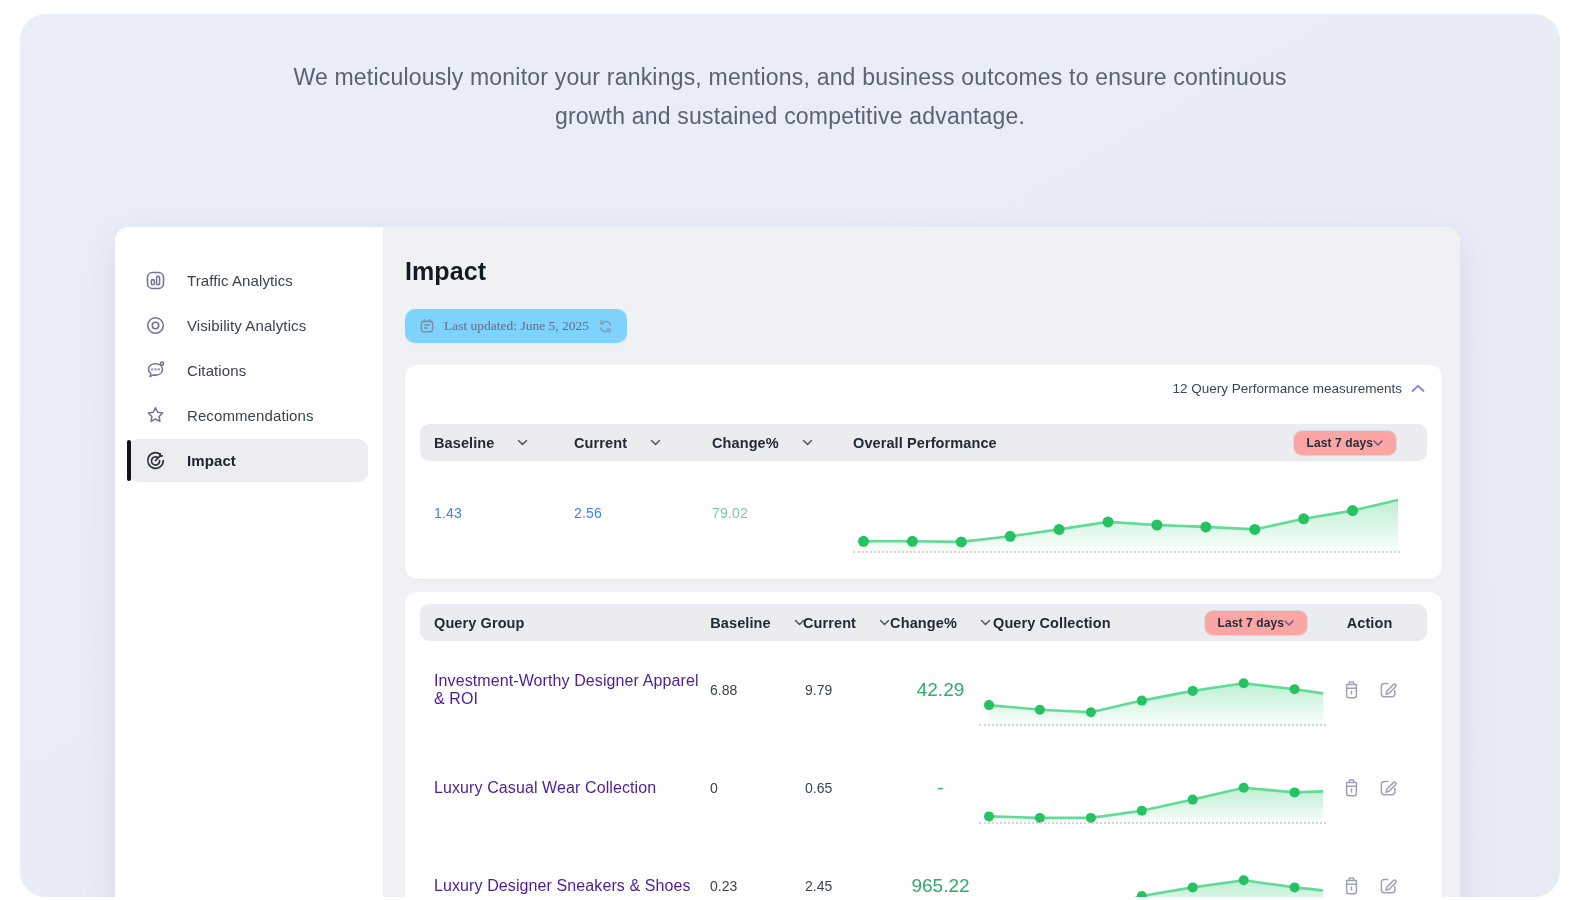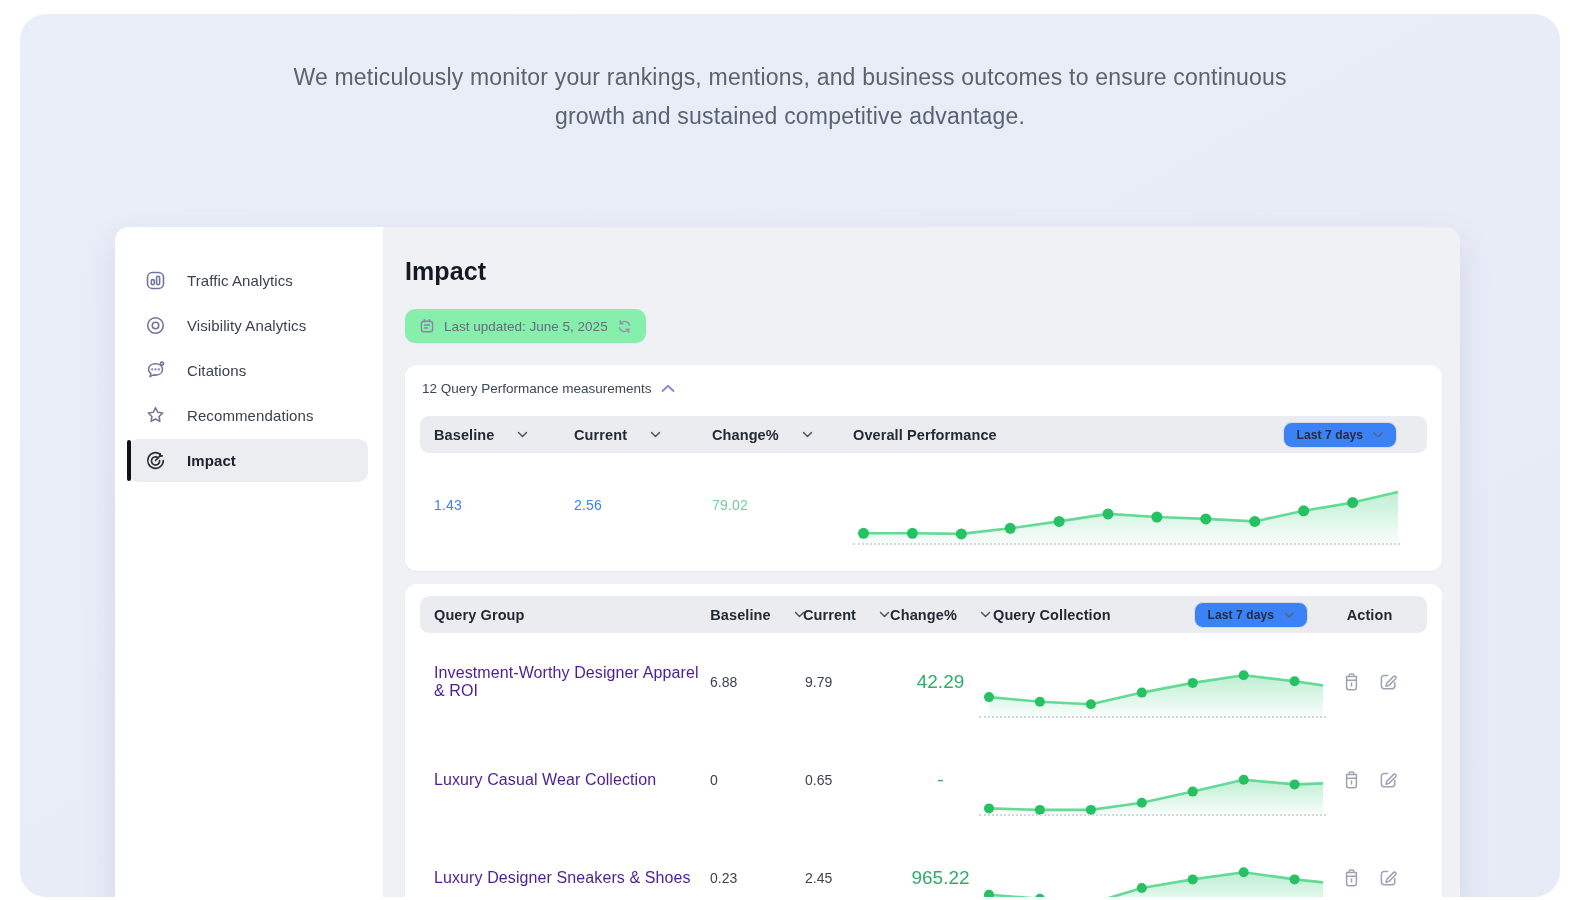--- a/index.html
+++ b/index.html
@@ -36,49 +36,49 @@
   .side-item.active::before {
     content:""; position:absolute; left:-1px; top:1px; bottom:1px; width:4px; border-radius:3px; background:#101215;
   }
 
   
   .main { flex:1; background:#f0f1f4; padding:30px 18px 0 22px; }
   .page-title { font-size:25px; font-weight:700; color:#141a24; letter-spacing:.1px; }
 
   .updated-pill {
     margin-top:23px; display:inline-flex; align-items:center; gap:9px;
-    background:#86efac; border-radius:10px; padding:9px 14px;
-    font-size:13.5px; color:#696b84; box-shadow:0 1px 2px rgba(16,24,40,.04);
+    background:#7dd3fc; border-radius:10px; padding:9px 14px;
+    font-size:13.5px; color:#696b84; box-shadow:0 1px 2px rgba(16,24,40,.04);font-family:Liberation Serif, serif;
   }
   .updated-pill .icn { display:flex; color:#8587a5; }
   .updated-pill .refresh { color:#9396ab; cursor:pointer; }
 
   .card { background:#ffffff; border-radius:12px; padding:12px 15px 14px; box-shadow:0 1px 2px rgba(16,24,40,.04); }
   .card-1 { margin-top:22px; }
   .card-2 { margin-top:13px; padding-bottom:0; }
 
-  .measure-line { display:flex; align-items:center; gap:9px; padding:4px 2px 20px; }
+  .measure-line { display:flex; justify-content:flex-end; align-items:center; gap:9px; padding:4px 2px 28px; }
   .measure-line .m-label { font-size:13.5px; color:#3c4654; }
   .measure-line .chev-up { display:flex; color:#8184ce; cursor:pointer; }
 
   .thead {
     background:#ebecef; border-radius:9px; height:37px;
     display:grid; align-items:center; padding:0 14px;
     font-size:14.5px; font-weight:700; color:#222a36; letter-spacing:.1px;
   }
   .grid-1 { grid-template-columns:140px 138px 141px 1fr; }
   .grid-2 { grid-template-columns:276px 95px 83px 105px 1fr 87px; }
 
   .th { display:flex; align-items:center; gap:23px; cursor:pointer; }
   .th .sort { display:flex; color:#4d5565; }
   .th-center { justify-content:center; }
   .th-perf { display:flex; align-items:center; justify-content:space-between; }
 
   .range-btn {
-    display:inline-flex; align-items:center; gap:10px; background:#3b82f6;
+    display:inline-flex; align-items:center; background:#fca5a5;
     border:1px solid #d9dbe1; border-radius:9px; padding:5px 13px;
     font-size:12px; font-weight:700; color:#262e3a; cursor:pointer;
   }
   .range-btn .chev { display:flex; color:#5a5f87; }
   .grid-1 .range-btn { margin-right:16px; }
   .grid-2 .range-btn { margin-right:18px; }
 
   .row-overall { display:grid; grid-template-columns:140px 138px 141px 1fr; align-items:center; height:104px; padding:0 14px; }
   .val { font-size:14px; color:#3b82f6; letter-spacing:.2px; }
   .val-green-light { color:#76cd9c; }

